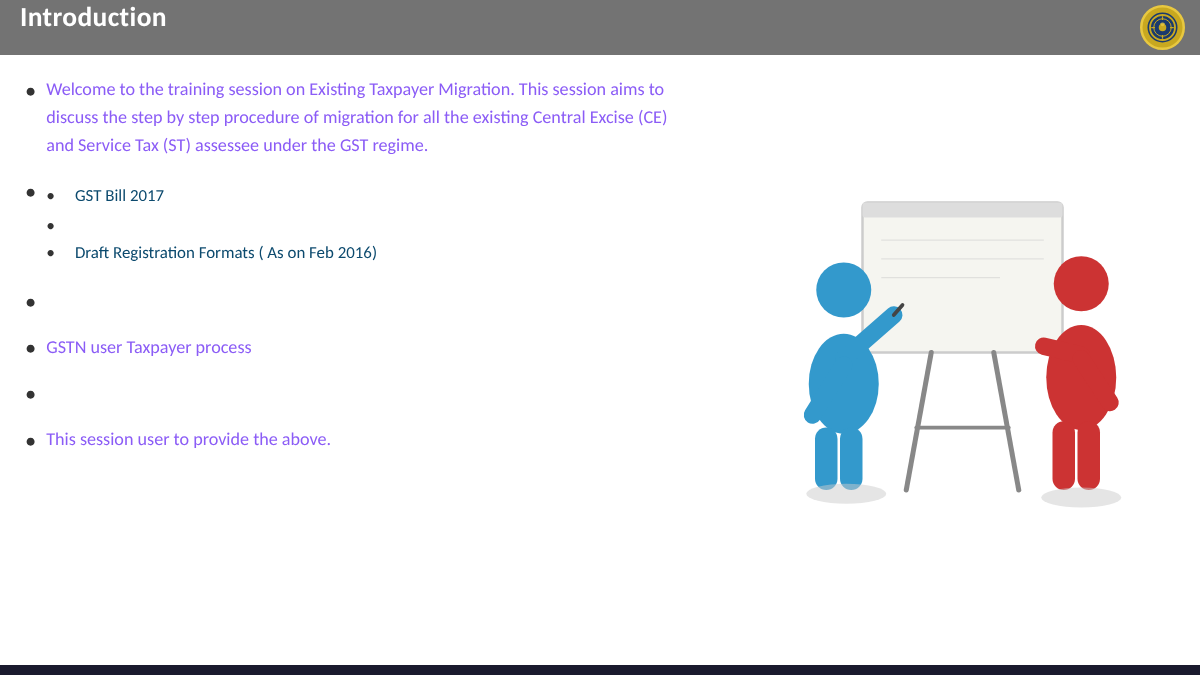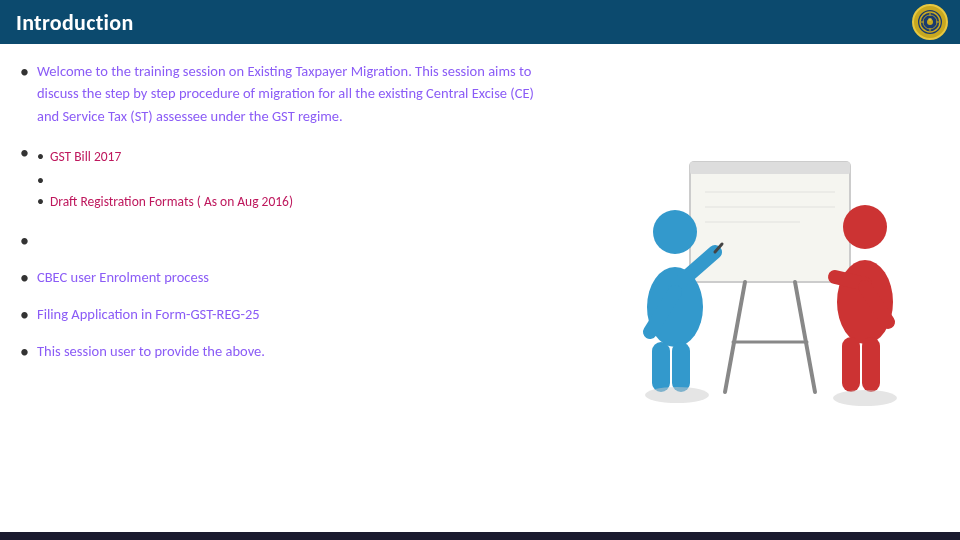--- a/index.html
+++ b/index.html
@@ -7,25 +7,25 @@
     body {
       width: 960px;
       height: 540px;
       overflow: hidden;
       font-family: Calibri, 'Segoe UI', Arial, sans-serif;
       background: #ffffff;
       position: relative;
     }
 
     .header-bar {
-      background: #0c4a6e;
+      background: #737373;
       width: 100%;
       height: 44px;
       display: flex;
-      align-items: center;
+      align-items: flex-start;
       padding: 0 16px;
       position: relative;
     }
 
     .header-title {
       color: #ffffff;
       font-size: 22px;
       font-weight: 600;
       letter-spacing: 0.3px;
     }
@@ -111,21 +111,22 @@
       color: #333;
       font-size: 14px;
       margin-right: 6px;
       flex-shrink: 0;
       margin-top: 1px;
     }
 
     .sub-text {
       font-size: 13.5px;
       line-height: 1.5;
-      color: #be185d;
+      color: #0c4a6e;
+      margin-left: 10px;
     }
 
     .image-section {
       width: 380px;
       display: flex;
       align-items: center;
       justify-content: center;
       flex-shrink: 0;
     }
 
@@ -184,38 +185,37 @@
         <div class="sub-bullets">
           <div class="sub-bullet">
             <span class="sub-dot">•</span>
             <span class="sub-text">GST Bill 2017</span>
           </div>
           <div class="sub-bullet">
             <span class="sub-dot">•</span>
           </div>
           <div class="sub-bullet">
             <span class="sub-dot">•</span>
-            <span class="sub-text">Draft Registration Formats ( As on Aug 2016)</span>
+            <span class="sub-text">Draft Registration Formats ( As on Feb 2016)</span>
           </div>
         </div>
       </div>
     </div>
 
     <div class="bullet-main">
       <span class="bullet-dot">•</span>
     </div>
 
     <div class="bullet-main">
       <span class="bullet-dot">•</span>
-      <span class="bullet-text">CBEC  user Enrolment process</span>
-    </div>
-
-    <div class="bullet-main">
-      <span class="bullet-dot">•</span>
-      <span class="bullet-text">Filing Application in Form-GST-REG-25</span>
+      <span class="bullet-text">GSTN  user Taxpayer process</span>
+    </div>
+
+    <div class="bullet-main">
+      <span class="bullet-dot">•</span>
     </div>
 
     <div class="bullet-main">
       <span class="bullet-dot">•</span>
       <span class="bullet-text">This session user to provide the above.</span>
     </div>
 
   </div>
 
   <div class="image-section">

